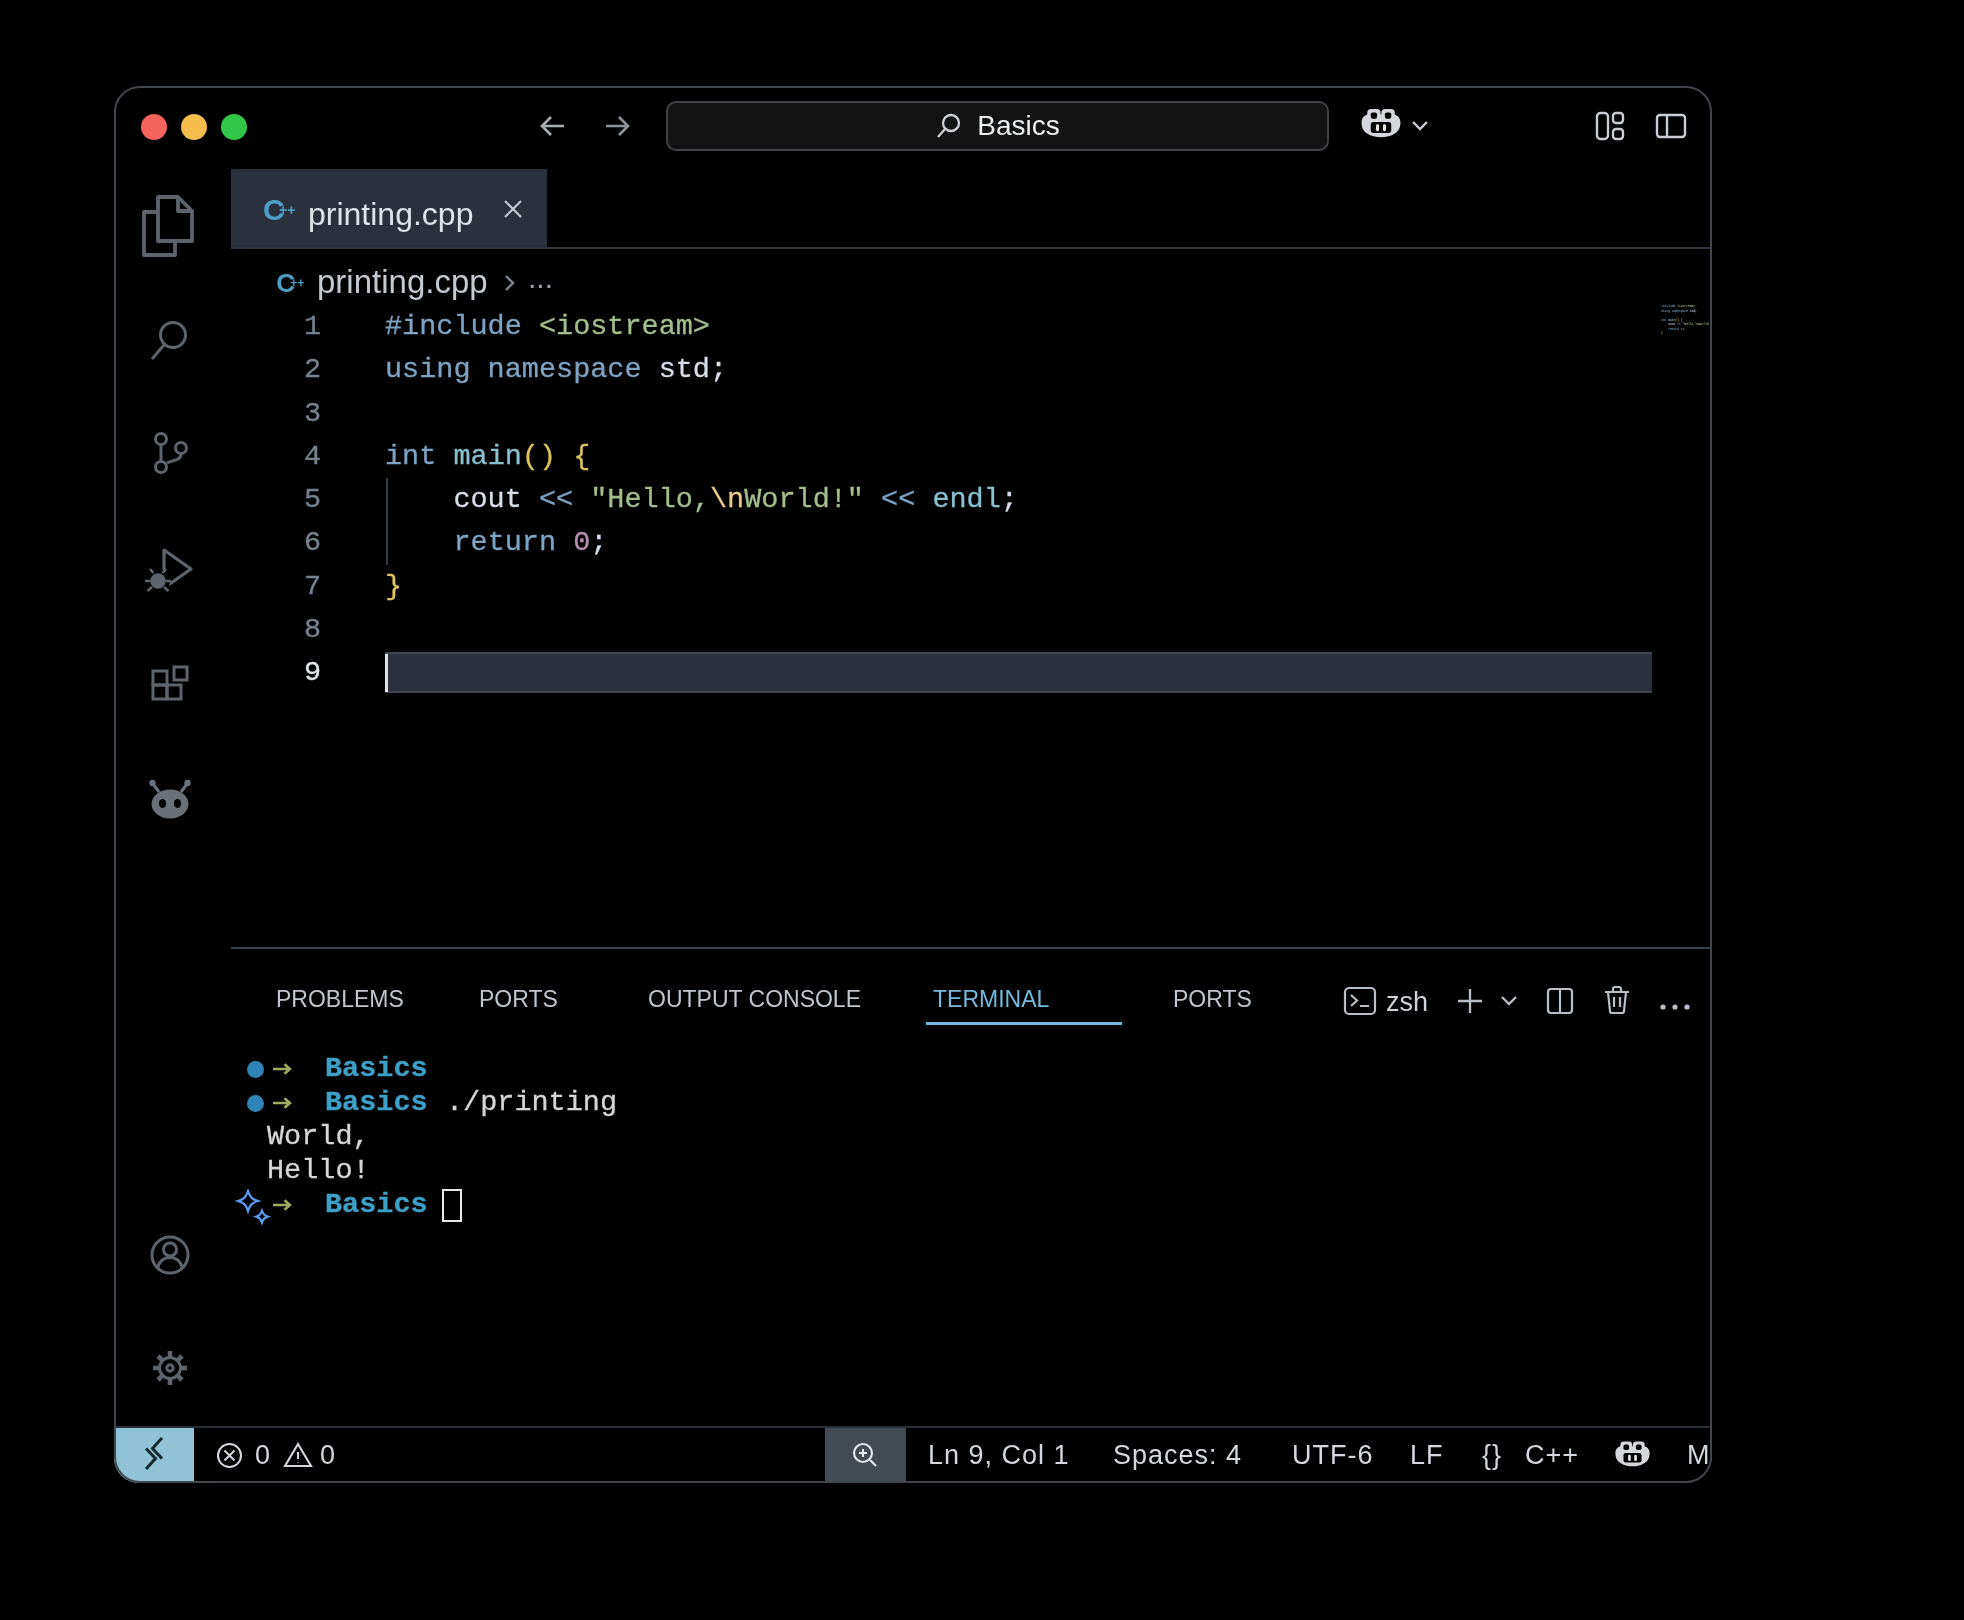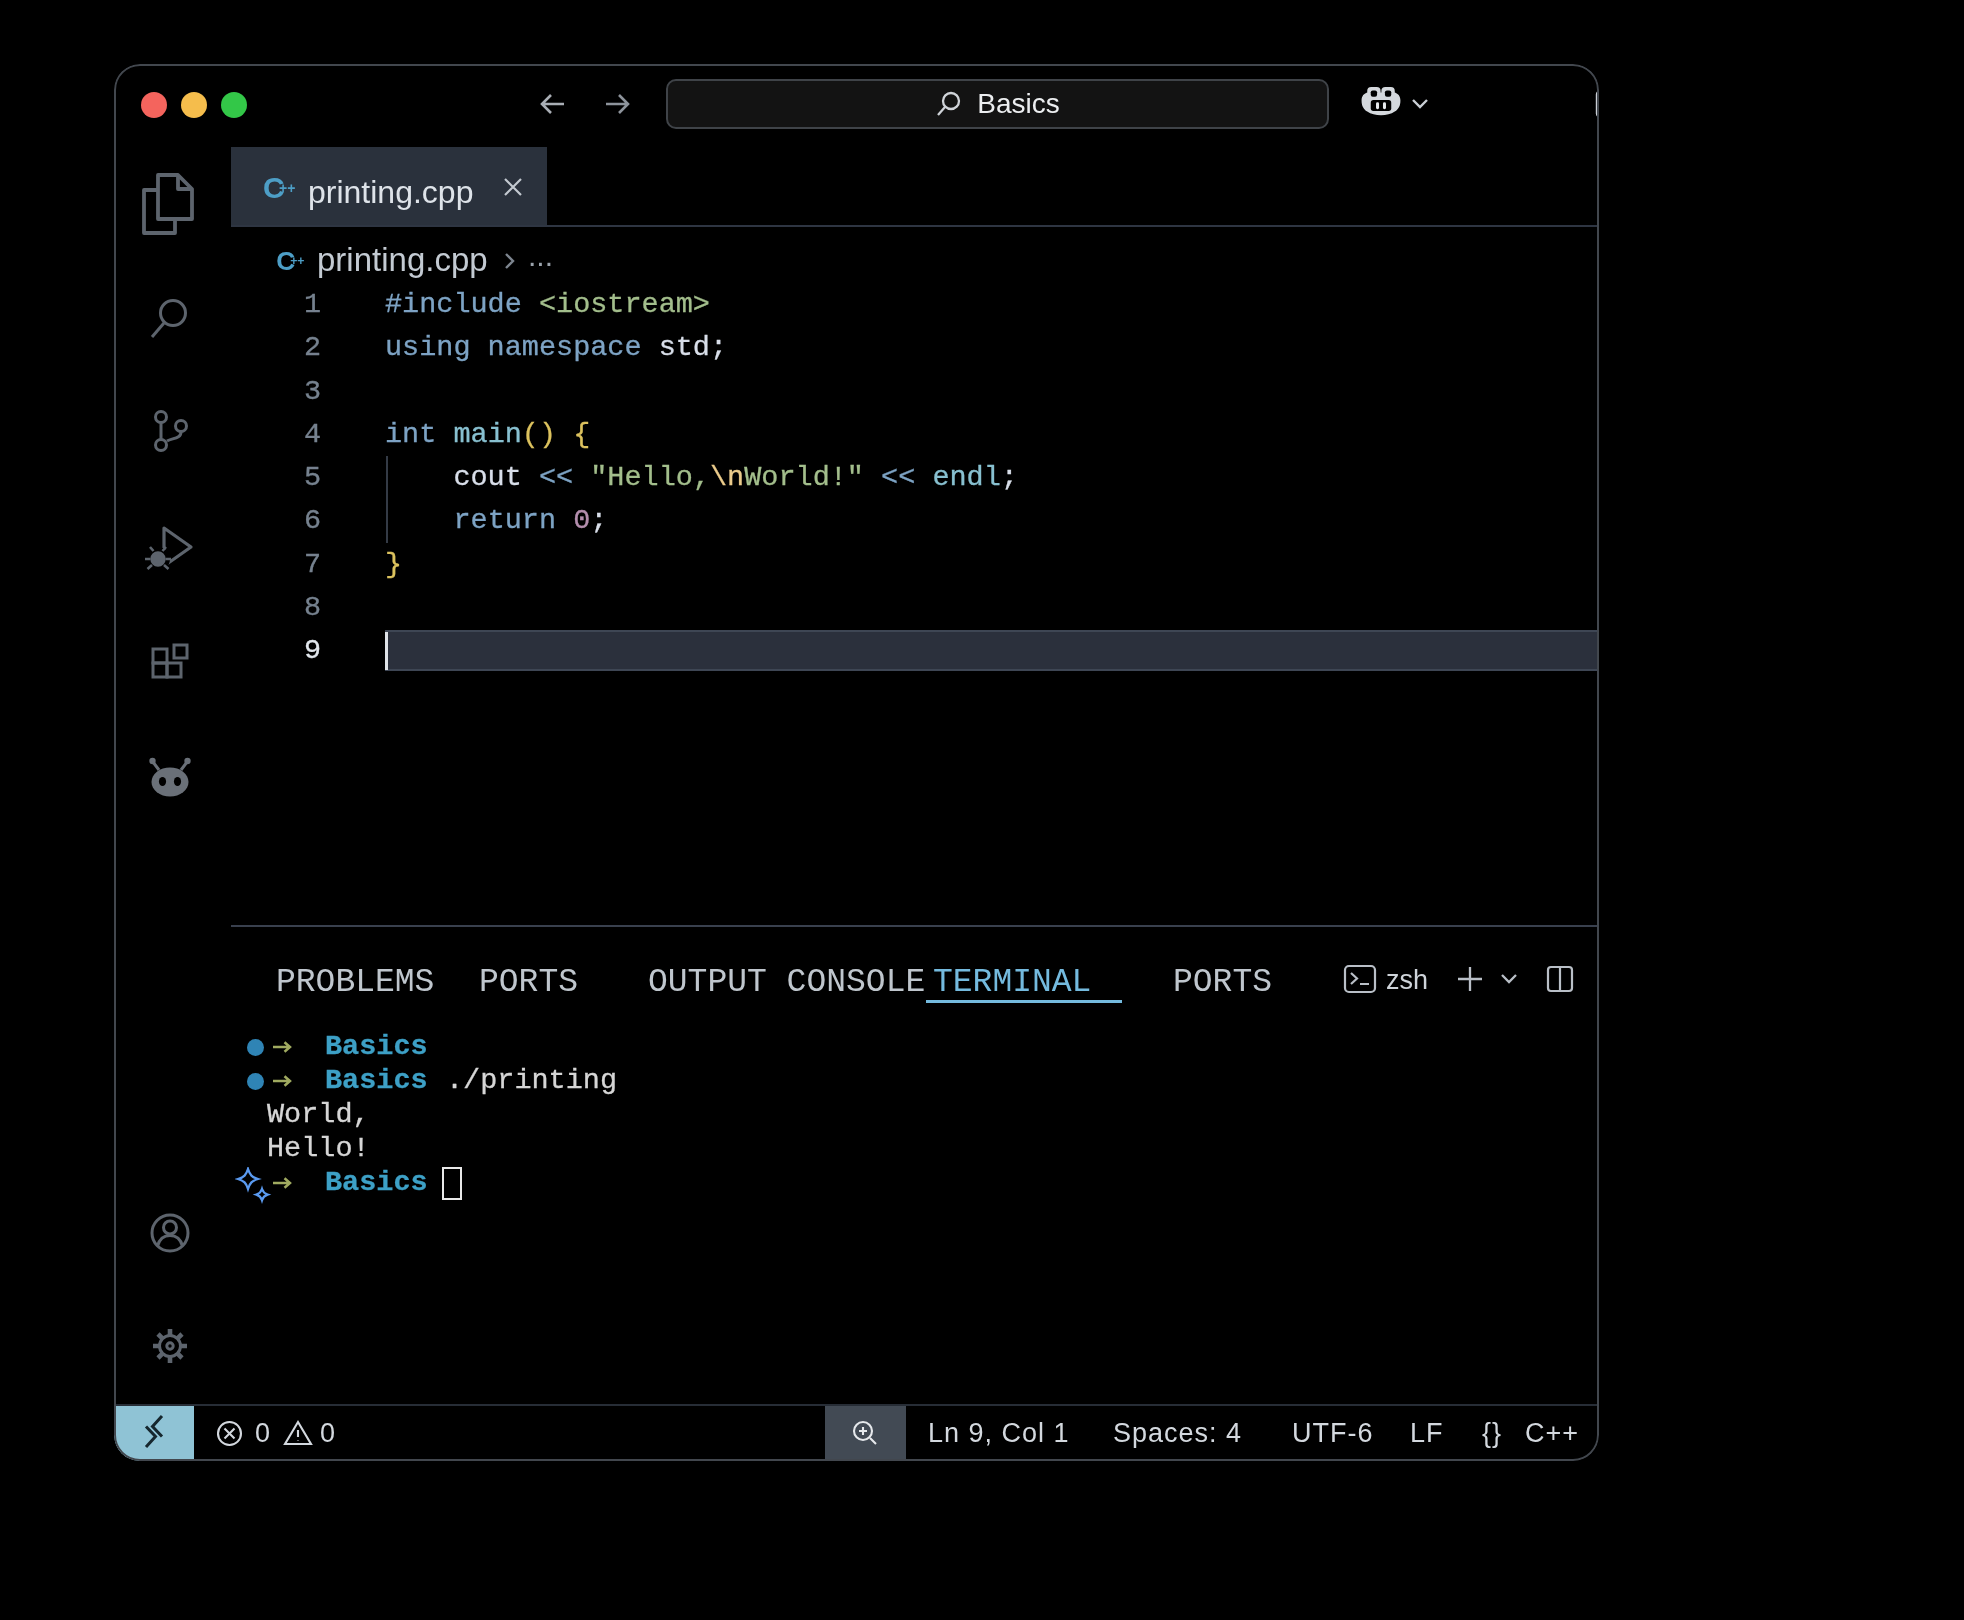--- a/index.html
+++ b/index.html
@@ -1,23 +1,23 @@
 <!DOCTYPE html>
 <html><head><meta charset="utf-8"><style>
 html,body{margin:0;padding:0;background:#000;width:1964px;height:1620px;overflow:hidden}
 *{box-sizing:border-box}
 .a{position:absolute}
-#win{position:absolute;left:114px;top:64px;width:1485px;height:1397px;background:#000;border-radius:26px;overflow:hidden}
+#win{position:absolute;left:114px;top:86px;width:1598px;height:1397px;background:#000;border-radius:17px;overflow:hidden}
 #winb{position:absolute;inset:0;border:2px solid #42474e;border-radius:26px;z-index:90;pointer-events:none}
 .sans{font-family:"Liberation Sans",sans-serif}
 .code{font-family:"Liberation Mono",monospace;font-size:28.5px;line-height:43.3px;white-space:pre;color:#d8dee9;-webkit-text-stroke:0.3px currentColor}
 .k{color:#7da3c4}.s{color:#a3be8c}.t{color:#88c0d0}.y{color:#dcc25e}.e{color:#ebcb8b}.n{color:#b48ead}
 .tl{width:26px;height:26px;border-radius:50%;position:absolute;top:28px}
 .ticon{position:absolute;top:23px}
-.ptab{position:absolute;top:900px;font-family:Liberation Mono, monospace;font-size:33px;color:#bfc6cd}
+.ptab{position:absolute;top:900px;font-family:Liberation Sans, sans-serif;font-size:23px;color:#bfc6cd}
 .stx{position:absolute;top:1354px;font-family:"Liberation Sans",sans-serif;font-size:27px;color:#d3d8de;letter-spacing:1px}
 .trow{position:absolute;font-family:"Liberation Mono",monospace;font-size:28.5px;line-height:34px;white-space:pre;color:#d6d6d6;-webkit-text-stroke:0.3px currentColor}
 .bas{color:#3da0c6;font-weight:700}
 </style></head><body>
 <div id="win">
   
   <div class="tl" style="left:27px;background:#f4645d"></div>
   <div class="tl" style="left:67px;background:#f5bd4c"></div>
   <div class="tl" style="left:107px;background:#33c748"></div>
   <svg class="a" style="left:421px;top:22px" width="36" height="36" viewBox="0 0 36 36" fill="none" stroke="#a9aeb5" stroke-width="2.6">

